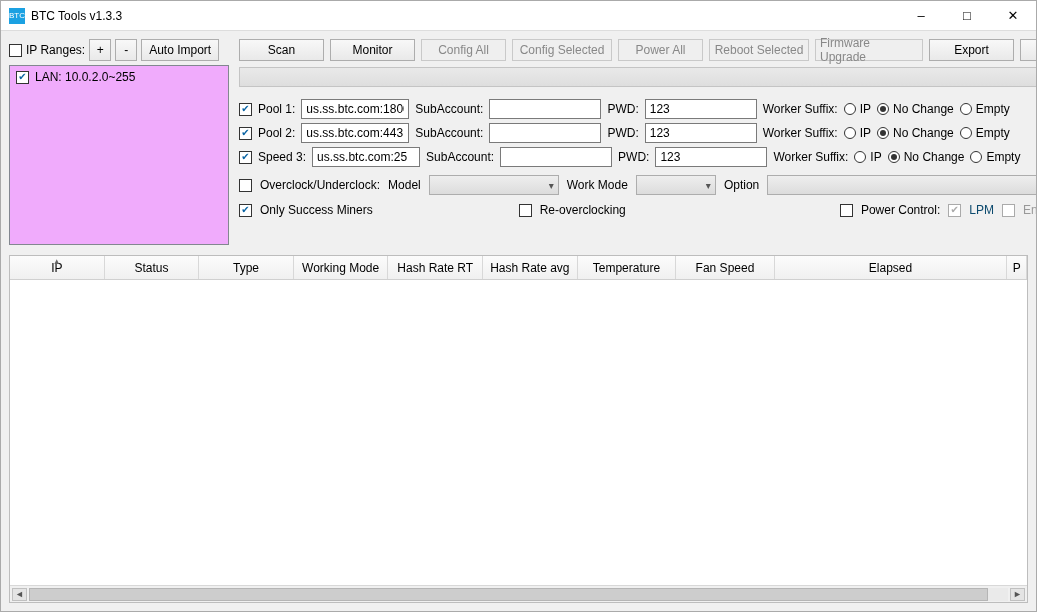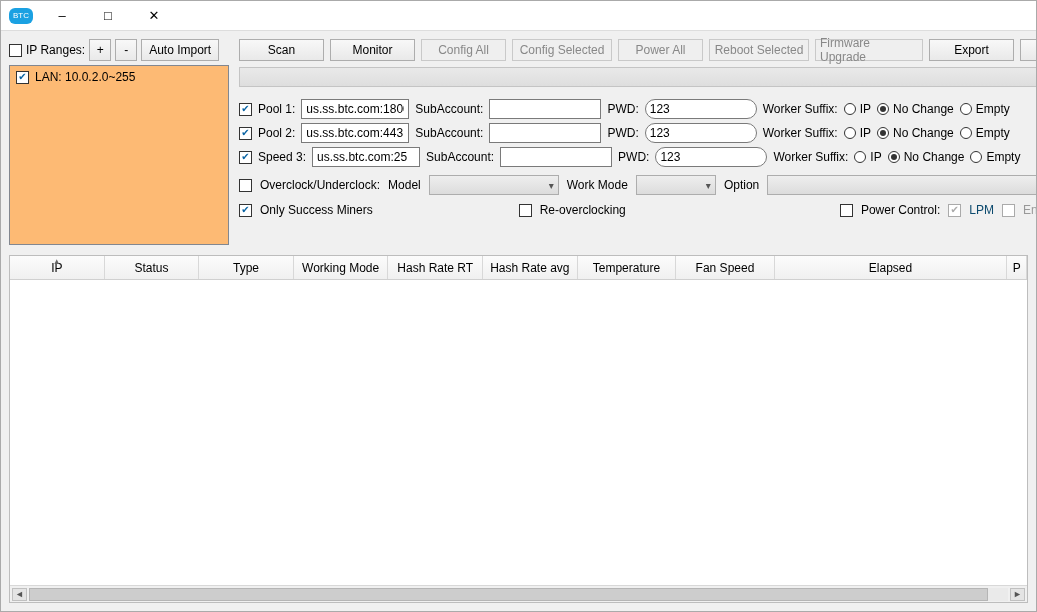--- a/index.html
+++ b/index.html
@@ -18,29 +18,29 @@
   }
   
   .titlebar {
     height: 30px;
     background: #fff;
     display: flex;
     align-items: center;
     border-bottom: 1px solid #ddd;
   }
   .titlebar .icon {
-    width: 24px; height: 16px;
+    width: 16px; height: 16px;
     margin: 0 6px 0 8px;
     background: #1ba1e2;
     color: #fff;
     font-size: 8px;
     display: flex;
     align-items: center;
     justify-content: center;
-    border-radius: 6px;
+    border-radius: 0;
   }
   .titlebar .title { flex: 1; font-size: 12px; }
   .winbtns { display: flex; height: 100%; }
   .winbtn {
     width: 46px; display: flex; align-items: center; justify-content: center;
     font-family: "Segoe UI Symbol", sans-serif; font-size: 13px;
   }
 
   
   .upper {
@@ -72,21 +72,21 @@
   }
   .btn.sq { width: 22px; padding: 0; }
   .btn.disabled {
     color: #888;
     background: #efefef;
     border-color: #c9c9c9;
   }
   .ipbox {
     flex: 1;
     border: 1px solid #828790;
-    background: #fdba74;
+    background: #f0abfc;
     padding: 4px 6px;
     min-height: 180px;
   }
   .ipitem { display: flex; align-items: center; gap: 6px; }
 
   .rightcol { display: flex; flex-direction: column; gap: 4px; }
   .toolbar { display: flex; gap: 6px; }
   .toolbar .btn { width: 85px; }
   .placeholder-bar {
     height: 20px;
@@ -101,21 +101,21 @@
   input.txt {
     height: 20px;
     border: 1px solid #7a7a7a;
     background: #fff;
     padding: 0 4px;
     font-family: inherit;
     font-size: 12px;
   }
   .poolrow .url { width: 108px; }
   .poolrow .sub { width: 112px; }
-  .poolrow .pwd { width: 112px; border-radius: 10px; }
+  .poolrow .pwd { width: 112px; }
   .radio {
     width: 12px; height: 12px; border: 1px solid #333; border-radius: 50%;
     display: inline-flex; align-items: center; justify-content: center;
     background: #fff;
   }
   .radio.sel::after {
     content: ""; width: 6px; height: 6px; border-radius: 50%; background: #333;
   }
   .rgroup { display: flex; align-items: center; gap: 4px; }
 
@@ -187,20 +187,21 @@
     height: 100%; width: 98%;
     background: #cdcdcd;
     border: 1px solid #b5b5b5;
   }
 </style>
 </head>
 <body>
 
 <div class="titlebar">
   <div class="icon">BTC</div>
+  <div class="title">BTC Tools v1.3.3</div>
   <div class="winbtns">
     <div class="winbtn">–</div>
     <div class="winbtn">□</div>
     <div class="winbtn close">✕</div>
   </div>
 </div>
 
 <div class="upper">
 
   <div class="leftcol">

